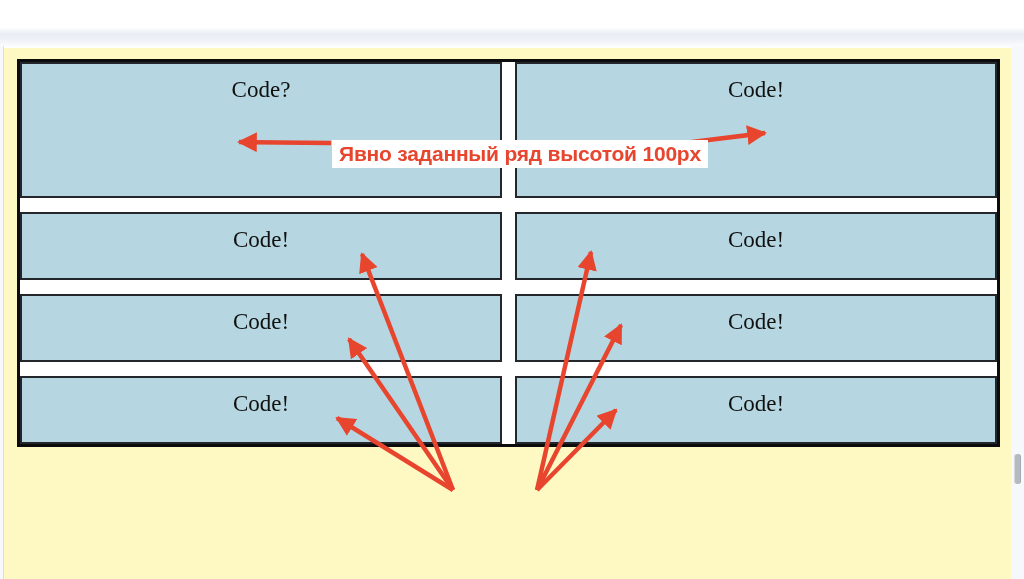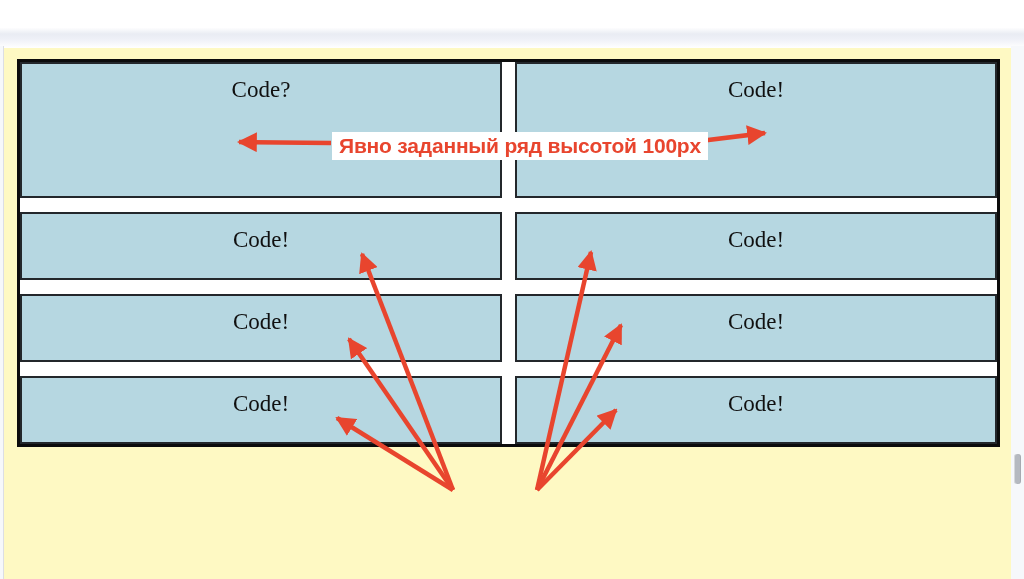--- a/index.html
+++ b/index.html
@@ -41,21 +41,21 @@
     padding-top:13px;text-align:center;
     font-family:"Liberation Serif","DejaVu Serif",serif;
     font-size:23px;color:#101010;line-height:1.1;
   }
   
   .ann-label{
     position:absolute;color:var(--accent);font-weight:bold;font-size:21px;
     white-space:nowrap;letter-spacing:-0.2px;
   }
   .ann-top{
-    left:332px;top:104px;background:#ffffff;padding:2px 7px;z-index:3;
+    left:332px;top:112px;background:#ffffff;padding:2px 7px;z-index:3;
   }
   .ann-bottom{
     left:497px;top:471px;transform:translateX(-50%);z-index:3;
   }
   .arrows{
     position:absolute;left:0;top:0;width:1024px;height:579px;
     z-index:2;pointer-events:none;
   }
   .arrows line{stroke:var(--accent);stroke-width:4.5;}
 </style>

